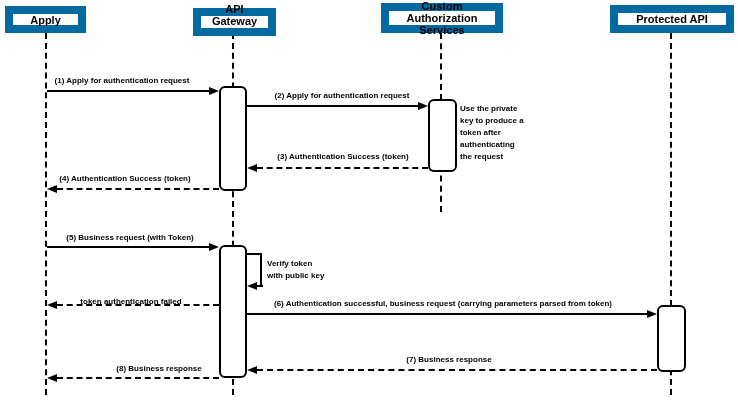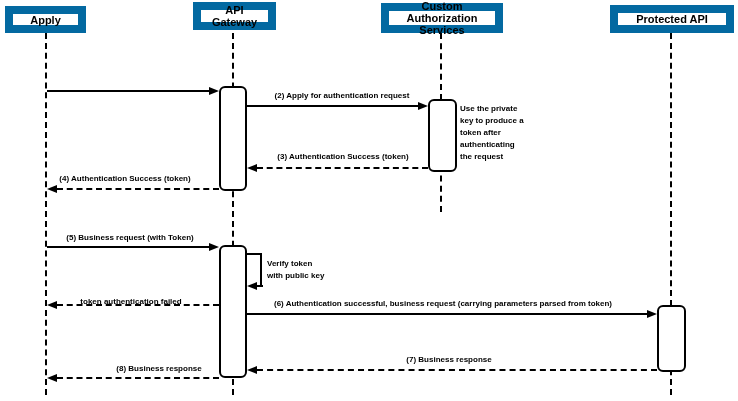--- a/index.html
+++ b/index.html
@@ -7,21 +7,21 @@
     position:relative; width:738px; height:401px; background:#ffffff;
     font-family:"Liberation Sans", sans-serif; overflow:hidden;
   }
   .actor {
     position:absolute; background:#ffffff; border:8px solid #0369a1;
     box-sizing:border-box; display:flex; align-items:center; justify-content:center;
     font-weight:bold; font-size:11px; line-height:12px; text-align:center;
     color:#000000; z-index:3; padding:1px 2px;
   }
   #actor-client    { left:5px;   top:6px; width:81px;  height:27px; }
-  #actor-gateway   { left:193px; top:2px; width:83px;  height:28px; }
+  #actor-gateway   { left:193px; top:8px; width:83px;  height:28px;align-items:flex-end; }
   #actor-custom    { left:381px; top:3px; width:122px; height:30px; }
   #actor-protected { left:610px; top:5px; width:124px; height:28px; }
 
   .lifeline { position:absolute; width:0; border-left:2px dashed #000000; z-index:1; }
   #life-client    { left:45px;  top:33px; height:362px; }
   #life-gateway   { left:232px; top:33px; height:362px; }
   #life-custom    { left:440px; top:33px; height:179px; }
   #life-protected { left:670px; top:33px; height:362px; }
 
   .activation {
@@ -119,20 +119,21 @@
   <div class="lifeline" id="life-client"></div>
   <div class="lifeline" id="life-gateway"></div>
   <div class="lifeline" id="life-custom"></div>
   <div class="lifeline" id="life-protected"></div>
 
   <div class="activation" id="act-gw1"></div>
   <div class="activation" id="act-ca"></div>
   <div class="activation" id="act-gw2"></div>
   <div class="activation" id="act-pa"></div>
 
+  <div class="msg-label" id="m1-label">(1) Apply for authentication request</div>
   <div class="hline" id="m1-line"></div>
   <div class="ah right" id="m1-ah"></div>
 
   <div class="msg-label" id="m2-label">(2) Apply for authentication request</div>
   <div class="hline" id="m2-line"></div>
   <div class="ah right" id="m2-ah"></div>
 
   <div class="msg-label" id="m3-label">(3) Authentication Success (token)</div>
   <div class="hline dash" id="m3-line"></div>
   <div class="ah left" id="m3-ah"></div>

